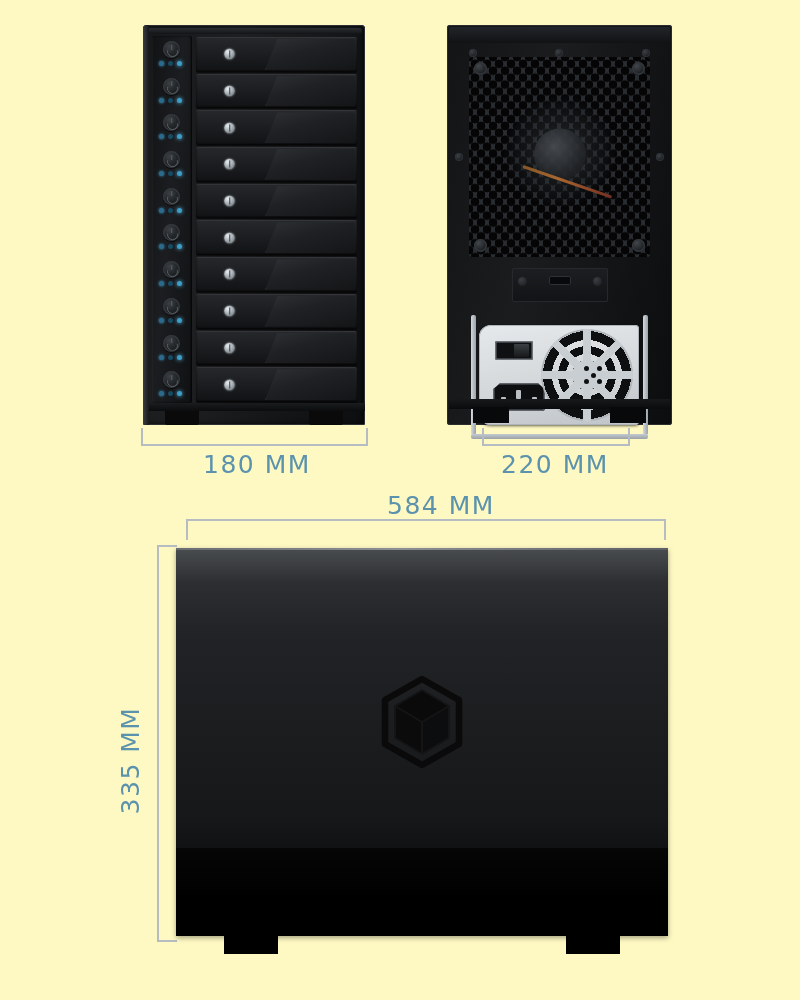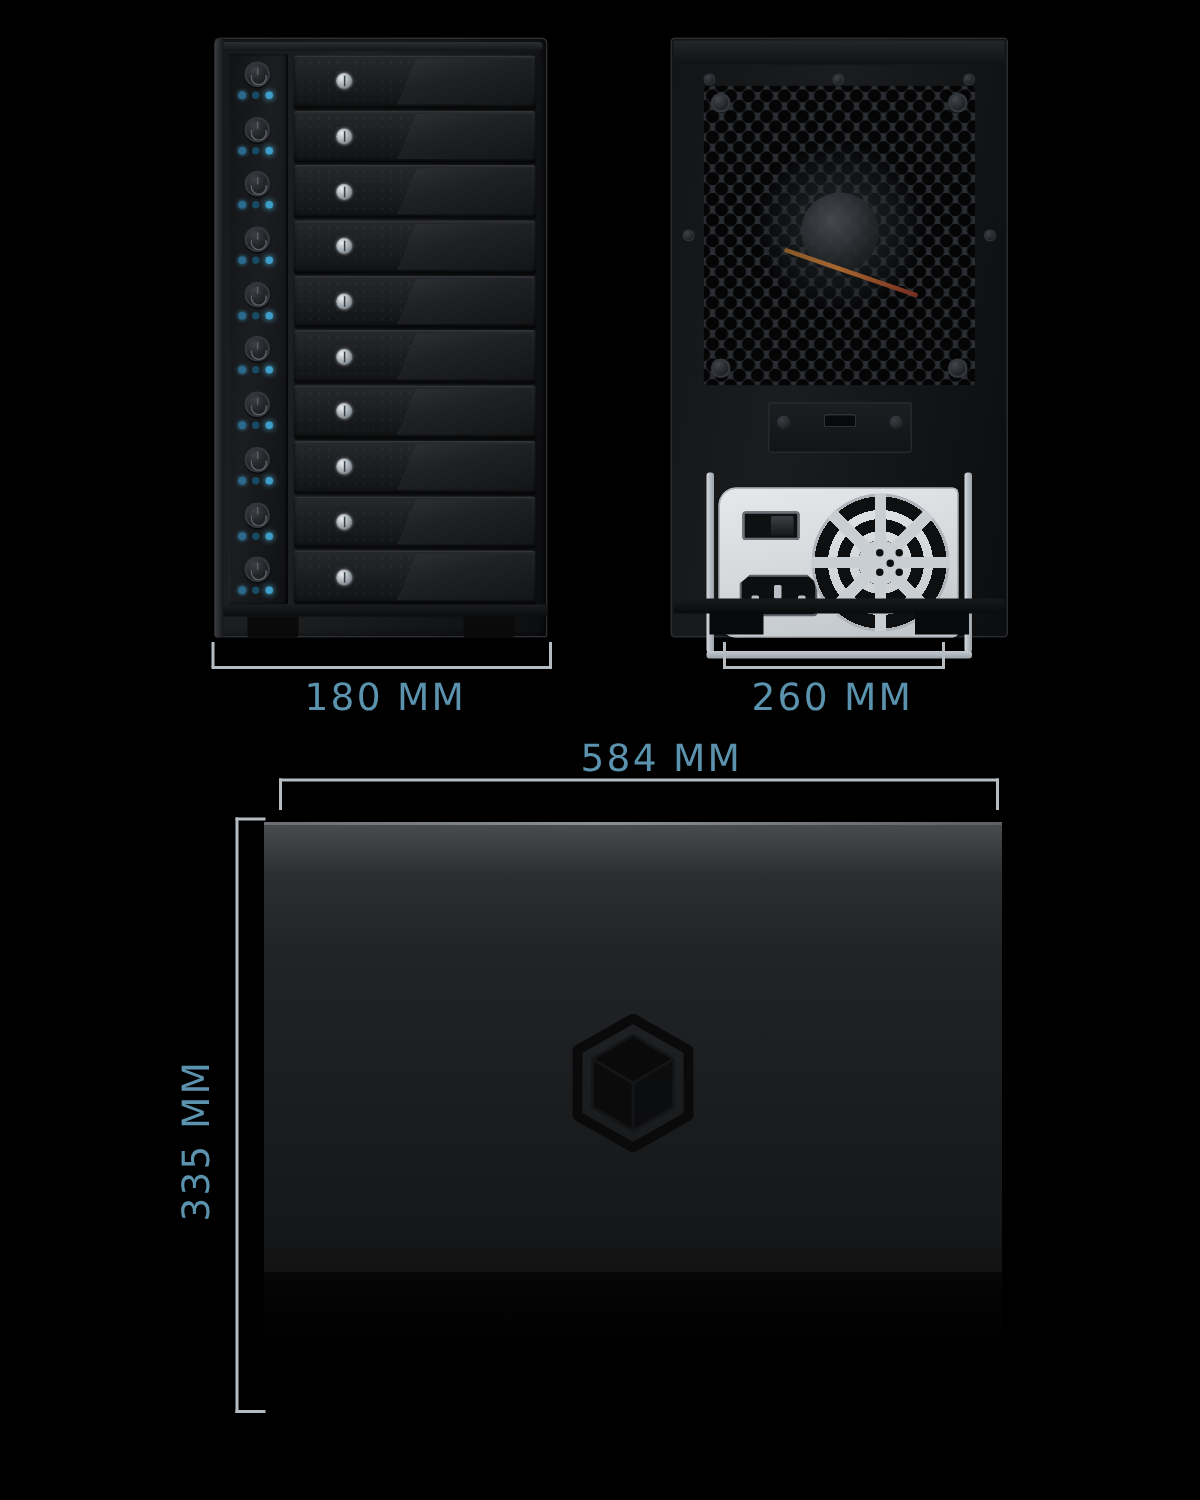--- a/index.html
+++ b/index.html
@@ -3,21 +3,21 @@
 <meta charset="utf-8">
 <title>ICY BOX Dimensions</title>
 <style>
   * { box-sizing: border-box; margin: 0; padding: 0; }
   html, body {
     width: 800px; height: 1000px;
     background: #ffffff;
     font-family: "Liberation Sans", sans-serif;
     overflow: hidden;
   }
-  #stage { position: relative; width: 800px; height: 1000px; background: #000000; }
+  #stage { position: relative; width: 800px; height: 1000px; background: #fef9c3; }
 
   
   .dim-label {
     position: absolute;
     color: #5b92ad;
     font-family: "DejaVu Sans", sans-serif;
     font-size: 25px;
     font-weight: 400;
     letter-spacing: 1.5px;
     white-space: nowrap;
@@ -530,21 +530,21 @@
     </div>
 
     <div class="rear-bottom"></div>
     <div class="rear-foot l"></div>
     <div class="rear-foot r"></div>
   </div>
 
   <div class="br-h" style="left:482px; top:444px; width:148px;"></div>
   <div class="br-v" style="left:482px; top:428px; height:17px;"></div>
   <div class="br-v" style="left:628px; top:428px; height:17px;"></div>
-  <div class="dim-label" style="left:501px; top:450px;">260 MM</div>
+  <div class="dim-label" style="left:501px; top:450px;">220 MM</div>
 
   <div class="br-h" style="left:186px; top:519px; width:480px;"></div>
   <div class="br-v" style="left:186px; top:519px; height:21px;"></div>
   <div class="br-v" style="left:664px; top:519px; height:21px;"></div>
   <div class="dim-label" style="left:387px; top:491px;">584 MM</div>
 
   <div class="br-v" style="left:157px; top:545px; height:397px;"></div>
   <div class="br-h" style="left:157px; top:545px; width:20px;"></div>
   <div class="br-h" style="left:157px; top:940px; width:20px;"></div>
   <div class="dim-label" style="left:77px; top:746px; transform:rotate(-90deg); transform-origin:center center;">335 MM</div>

